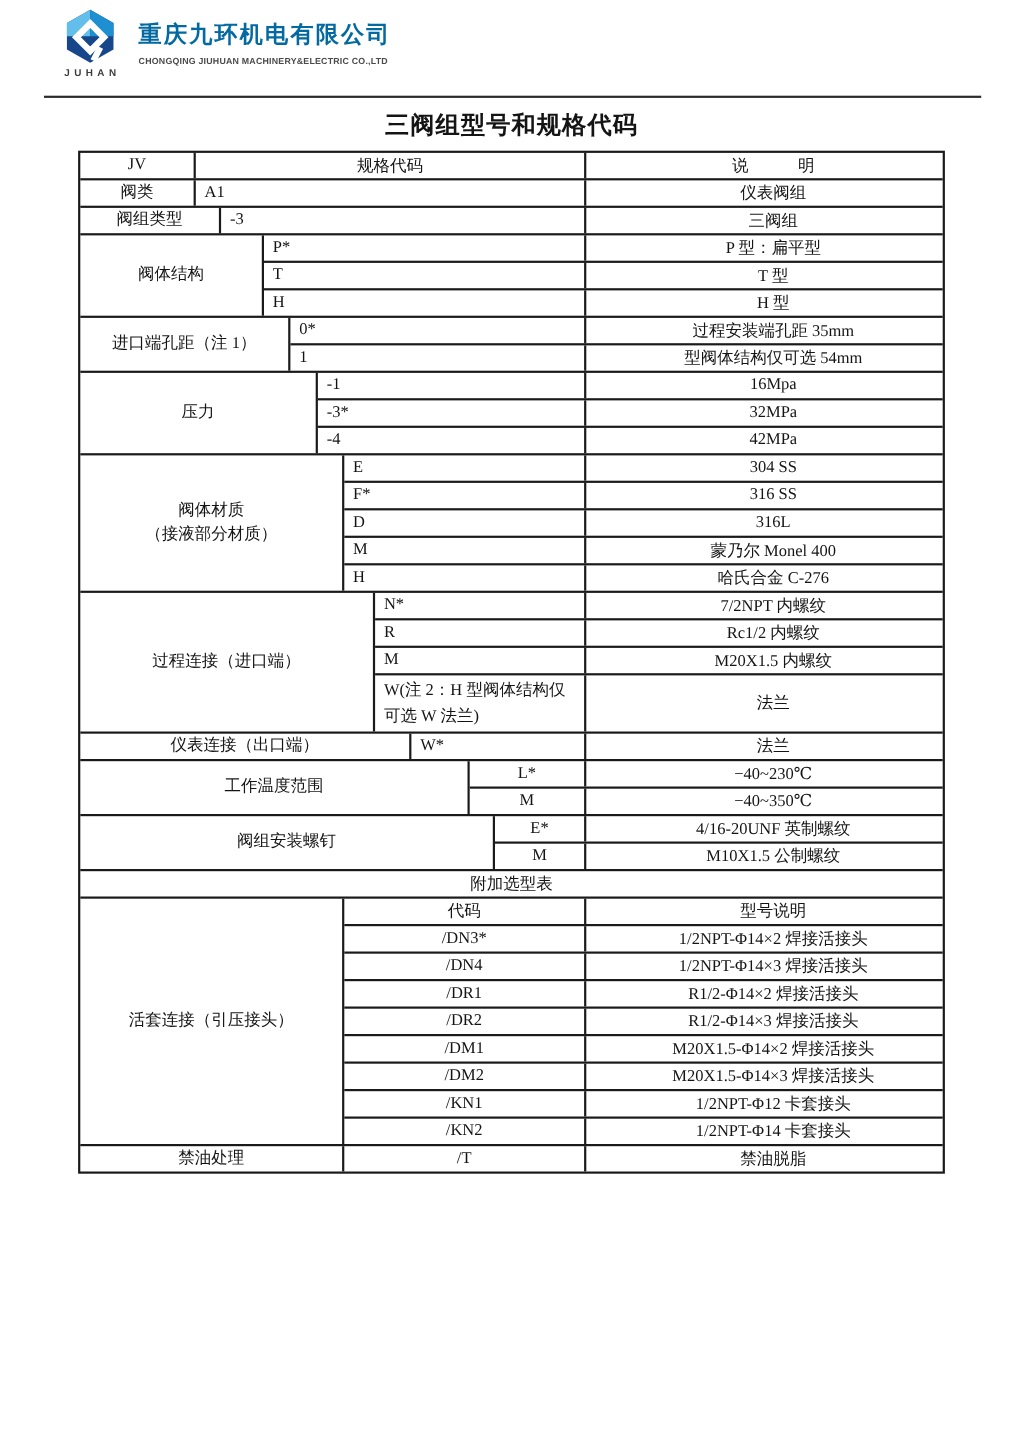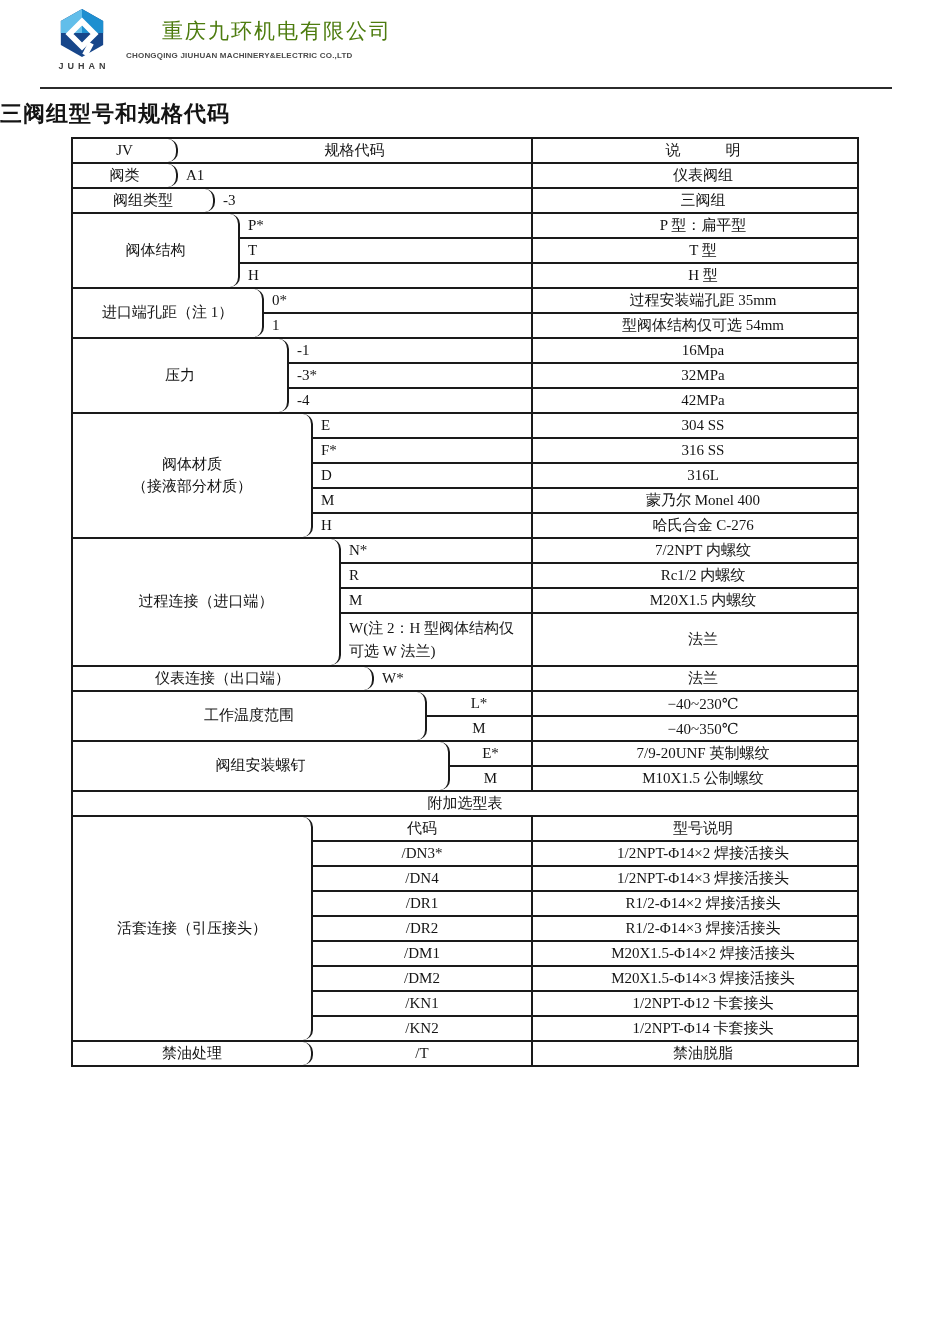--- a/index.html
+++ b/index.html
@@ -12,51 +12,51 @@
 
   
   .hdr { position:absolute; top:8px; left:50px; display:flex; align-items:flex-start; }
   .logo-wrap { width:64px; text-align:center; }
   .logo-svg { width:52px; height:50px; display:block; margin:0 auto; }
   .logo-text {
     font-family:Liberation Sans, sans-serif; font-size:9px; font-weight:bold;
     letter-spacing:4px; text-indent:4px; color:#3d3d3d; margin-top:3px; white-space:nowrap;
   }
   .company { margin-left:12px; padding-top:9px; }
-  .company-cn { font-size:21px; font-weight:normal; color:#4d7c0f; letter-spacing:2px;margin-left:36px; }
+  .company-cn { font-size:21px; font-weight:bold; color:#0369a1; letter-spacing:2px; }
   .company-en {
     font-family:"Liberation Sans",sans-serif; font-size:8px; font-weight:bold;
     color:#4a4a4a; margin-top:6px; letter-spacing:0.2px;
   }
   .rule { position:absolute; top:87px; left:40px; width:852px; height:2px; background:#2b2b2b; }
 
   
-  .title { position:absolute; top:99px; left:0; width:930px; text-align:left;
+  .title { position:absolute; top:99px; left:0; width:930px; text-align:center;
            font-size:22px; font-weight:bold; letter-spacing:1px; }
 
   
   .tbl { position:absolute; top:137px; left:71px; width:788px;
          border:2px solid #1a1a1a; box-sizing:border-box; font-size:15px; }
   .grp { display:flex; border-bottom:2px solid #1a1a1a; }
   .grp:last-child { border-bottom:none; }
   .lab { flex-shrink:0; border-right:2px solid #1a1a1a; box-sizing:border-box;
          display:flex; flex-direction:column; align-items:center; justify-content:center;
-         text-align:center; line-height:1.45;border-radius:10px; }
+         text-align:center; line-height:1.45; }
   .rows { flex:1 1 auto; display:flex; flex-direction:column; min-width:0; }
   .r { display:flex; border-bottom:2px solid #1a1a1a;align-items:center; }
   .r:last-child { border-bottom:none; }
   .code { flex:1 1 auto; min-width:0; border-right:2px solid #1a1a1a; box-sizing:border-box;
           display:flex; align-items:center; padding:0 6px 0 8px; min-height:23px; }
   .desc { width:308px; flex-shrink:0; box-sizing:border-box; display:flex; align-items:center;
           justify-content:center; text-align:center; min-height:23px; padding:0 4px;margin-left:16px; }
   .ctr  { justify-content:center; padding-left:6px; }
   .full { flex:1; display:flex; align-items:center; justify-content:center; min-height:23px; }
   .tallrow .code, .tallrow .desc { min-height:48px; }
   .notecode { line-height:1.5; padding:3px 12px 3px 8px; }
-  .w105{width:105px}.w142{width:142px}.w167{width:167px}.w191{width:191px}
+  .w105{width:105px}.w142{width:128px}.w167{width:167px}.w191{width:191px}
   .w216{width:216px}.w240{width:240px}.w268{width:268px}.w301{width:301px}
   .w354{width:354px}.w377{width:377px}
 </style>
 </head>
 <body>
 
 <div class="hdr">
   <div class="logo-wrap">
     <svg class="logo-svg" viewBox="0 0 52 52">
       <polygon points="26,1 48,13.5 48,38.5 26,51 4,38.5 4,13.5" fill="#17468a"></polygon>
@@ -231,21 +231,21 @@
         <div class="desc">−40~350℃</div>
       </div>
     </div>
   </div>
 
   <div class="grp">
     <div class="lab w377">阀组安装螺钉</div>
     <div class="rows">
       <div class="r">
         <div class="code ctr">E*</div>
-        <div class="desc">7/9-20UNF 英制螺纹</div>
+        <div class="desc">4/16-20UNF 英制螺纹</div>
       </div>
       <div class="r">
         <div class="code ctr">M</div>
         <div class="desc">M10X1.5 公制螺纹</div>
       </div>
     </div>
   </div>
 
   <div class="grp">
     <div class="full">附加选型表</div>

